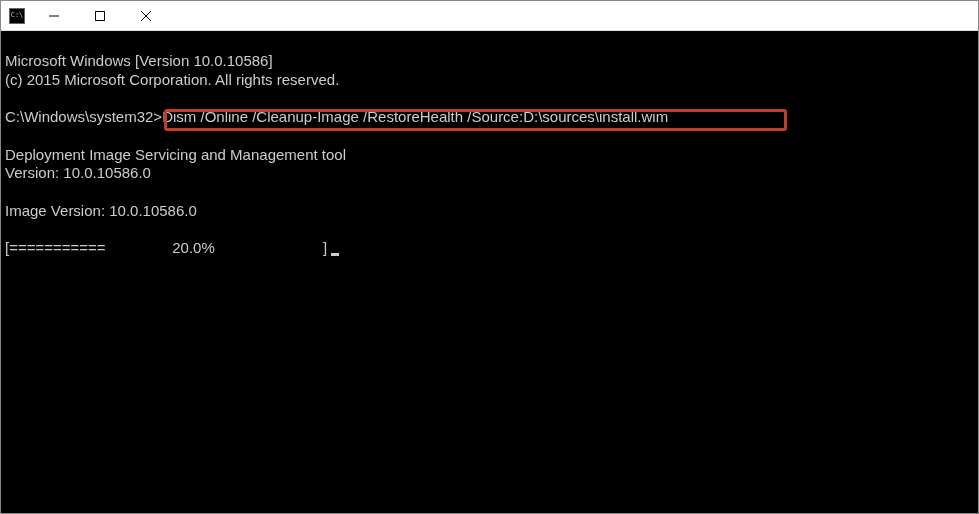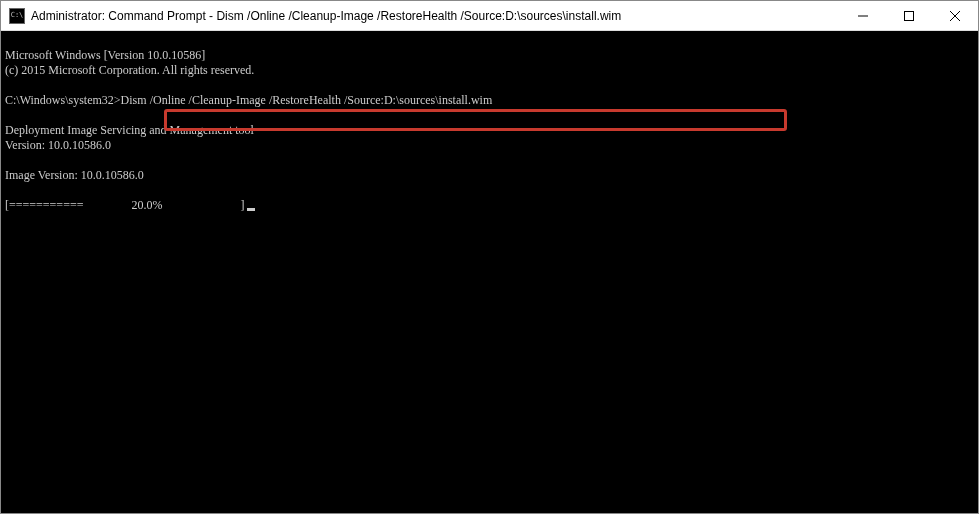--- a/index.html
+++ b/index.html
@@ -61,22 +61,22 @@
       justify-content: center;
       background: transparent;
       border: none;
       cursor: pointer;
     }
     .win-btn svg { width: 10px; height: 10px; }
     .terminal {
       flex: 1;
       background: #000000;
       padding: 2px 4px;
-      font-family: Liberation Serif, serif;
-      font-size: 12px;
+      font-family: Liberation Sans, sans-serif;
+      font-size: 15px;
       line-height: 1.25;
       color: #cccccc;
       white-space: pre;
       overflow: hidden;
       position: relative;
     }
     .highlight-box {
       position: absolute;
       border: 3px solid #c73a2e;
       border-radius: 3px;
@@ -92,21 +92,20 @@
     }
   </style>
 </head>
 <body>
 
 <div class="window">
   <div class="titlebar">
     <span class="titlebar-icon">
       <span class="titlebar-icon-text">C:\</span>
     </span>
-    <span class="titlebar-title">Administrator: Command Prompt - Dism  /Online /Cleanup-Image /RestoreHealth /Source:D:\sources\install.wim</span>
     <div class="win-controls">
       <button class="win-btn">
         <svg viewBox="0 0 10 10">
             <line x1="0" y1="5" x2="10" y2="5" stroke="#000" stroke-width="1"></line>
           </svg>
       </button>
       <button class="win-btn">
         <svg viewBox="0 0 10 10">
             <rect x="0.5" y="0.5" width="9" height="9" fill="none" stroke="#000" stroke-width="1"></rect>
           </svg>

